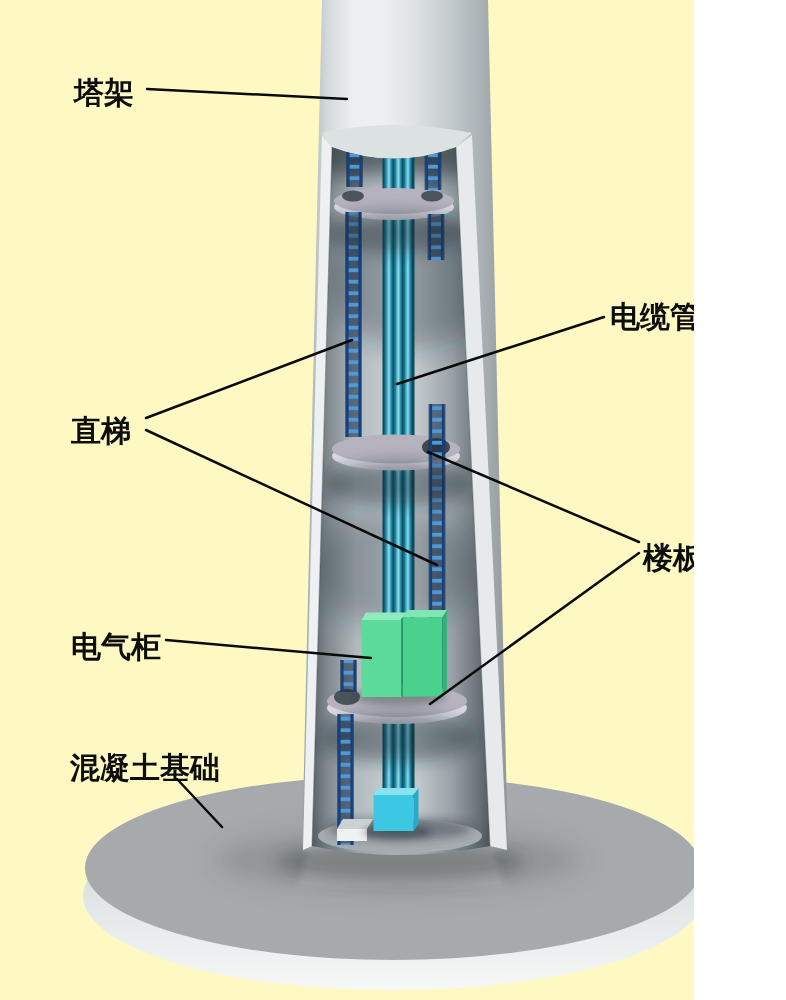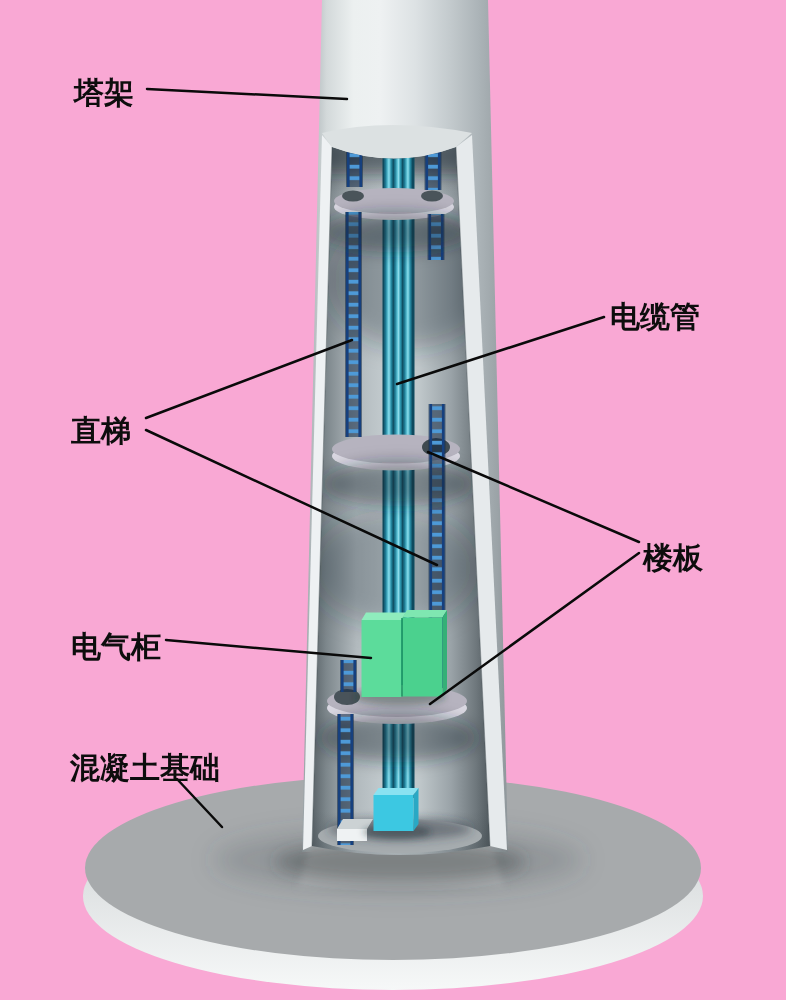--- a/index.html
+++ b/index.html
@@ -1,16 +1,16 @@
 <!DOCTYPE html>
 <html><head>
 <meta charset="utf-8">
 <style>
   html,body{margin:0;padding:0;background:#ffffff;}
-  .stage{position:relative;width:786px;height:1000px;background:#f9a8d4;overflow:hidden;
+  .stage{position:relative;width:694px;height:1000px;background:#fef9c3;overflow:hidden;
          font-family:"Liberation Sans","DejaVu Sans",sans-serif;}
   svg{display:block}
   text.lbl{font-family:"Liberation Sans","DejaVu Sans",sans-serif;font-weight:700;font-size:30px;}
 </style>
 </head>
 <body>
 
 <div class="stage">
 <svg width="786" height="1000" viewBox="0 0 786 1000">
   <defs>

